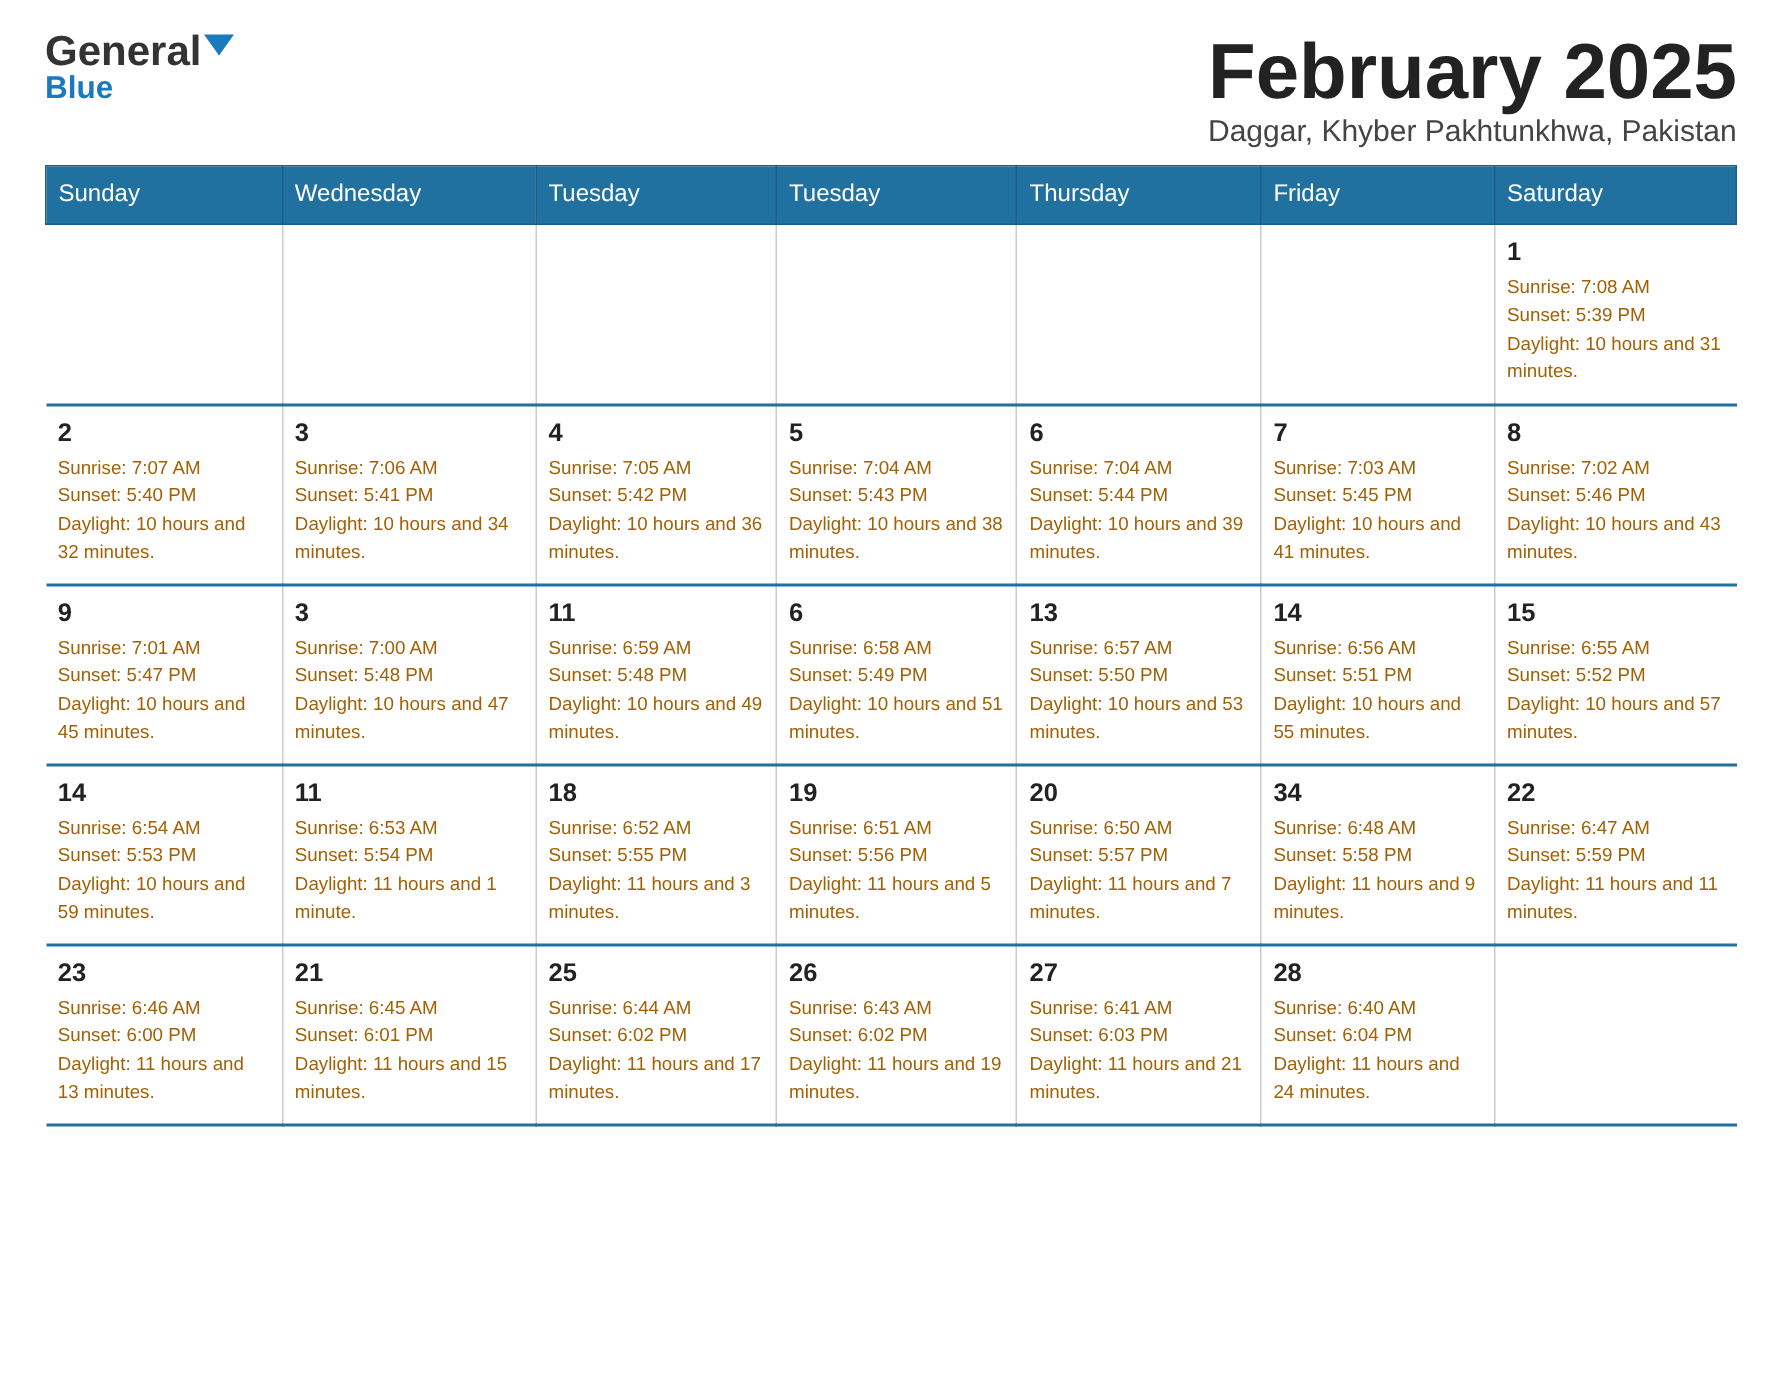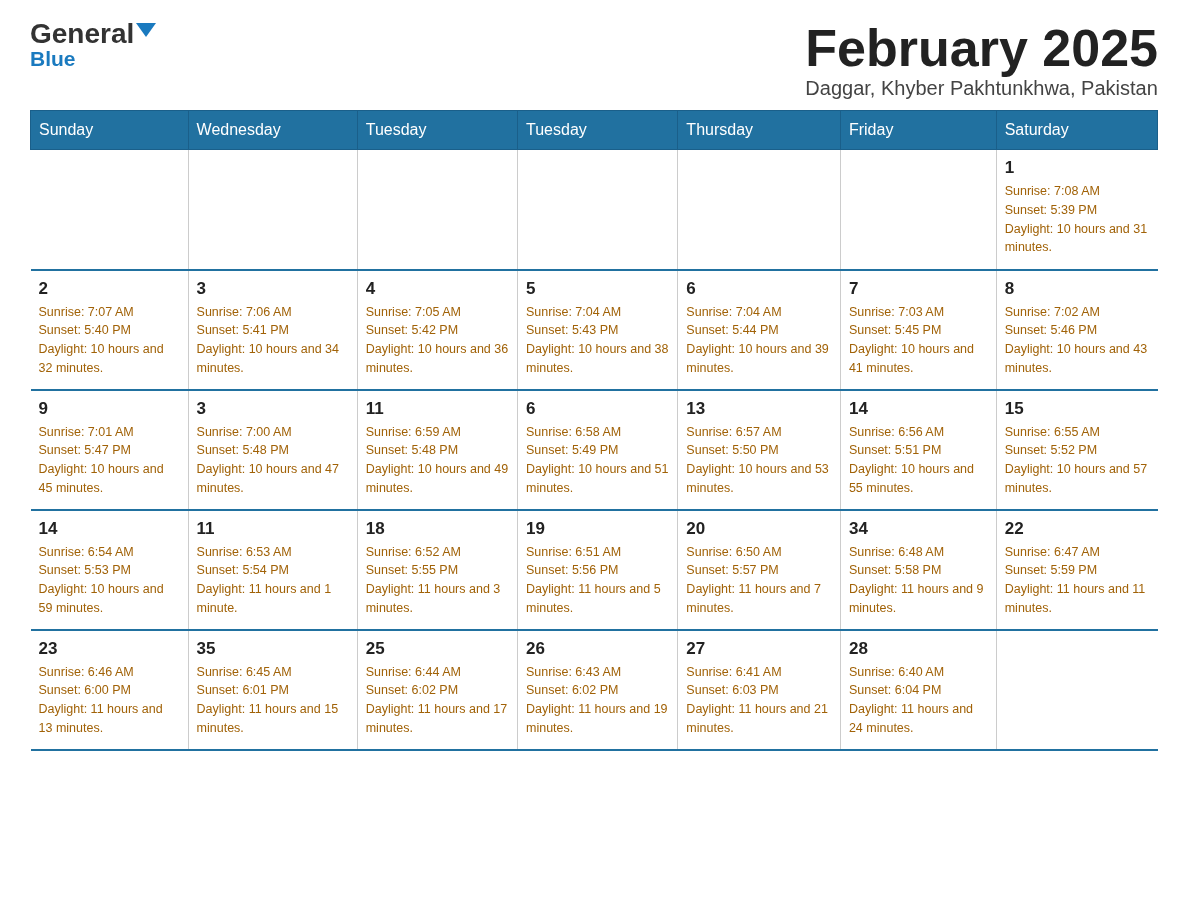--- a/index.html
+++ b/index.html
@@ -239,21 +239,21 @@
           <span class="day-number">22</span>
           <div class="day-info">Sunrise: 6:47 AM<br>Sunset: 5:59 PM<br>Daylight: 11 hours and 11 minutes.</div>
         </td>
       </tr>
       <tr>
         <td>
           <span class="day-number">23</span>
           <div class="day-info">Sunrise: 6:46 AM<br>Sunset: 6:00 PM<br>Daylight: 11 hours and 13 minutes.</div>
         </td>
         <td>
-          <span class="day-number">35</span>
+          <span class="day-number">21</span>
           <div class="day-info">Sunrise: 6:45 AM<br>Sunset: 6:01 PM<br>Daylight: 11 hours and 15 minutes.</div>
         </td>
         <td>
           <span class="day-number">25</span>
           <div class="day-info">Sunrise: 6:44 AM<br>Sunset: 6:02 PM<br>Daylight: 11 hours and 17 minutes.</div>
         </td>
         <td>
           <span class="day-number">26</span>
           <div class="day-info">Sunrise: 6:43 AM<br>Sunset: 6:02 PM<br>Daylight: 11 hours and 19 minutes.</div>
         </td>

